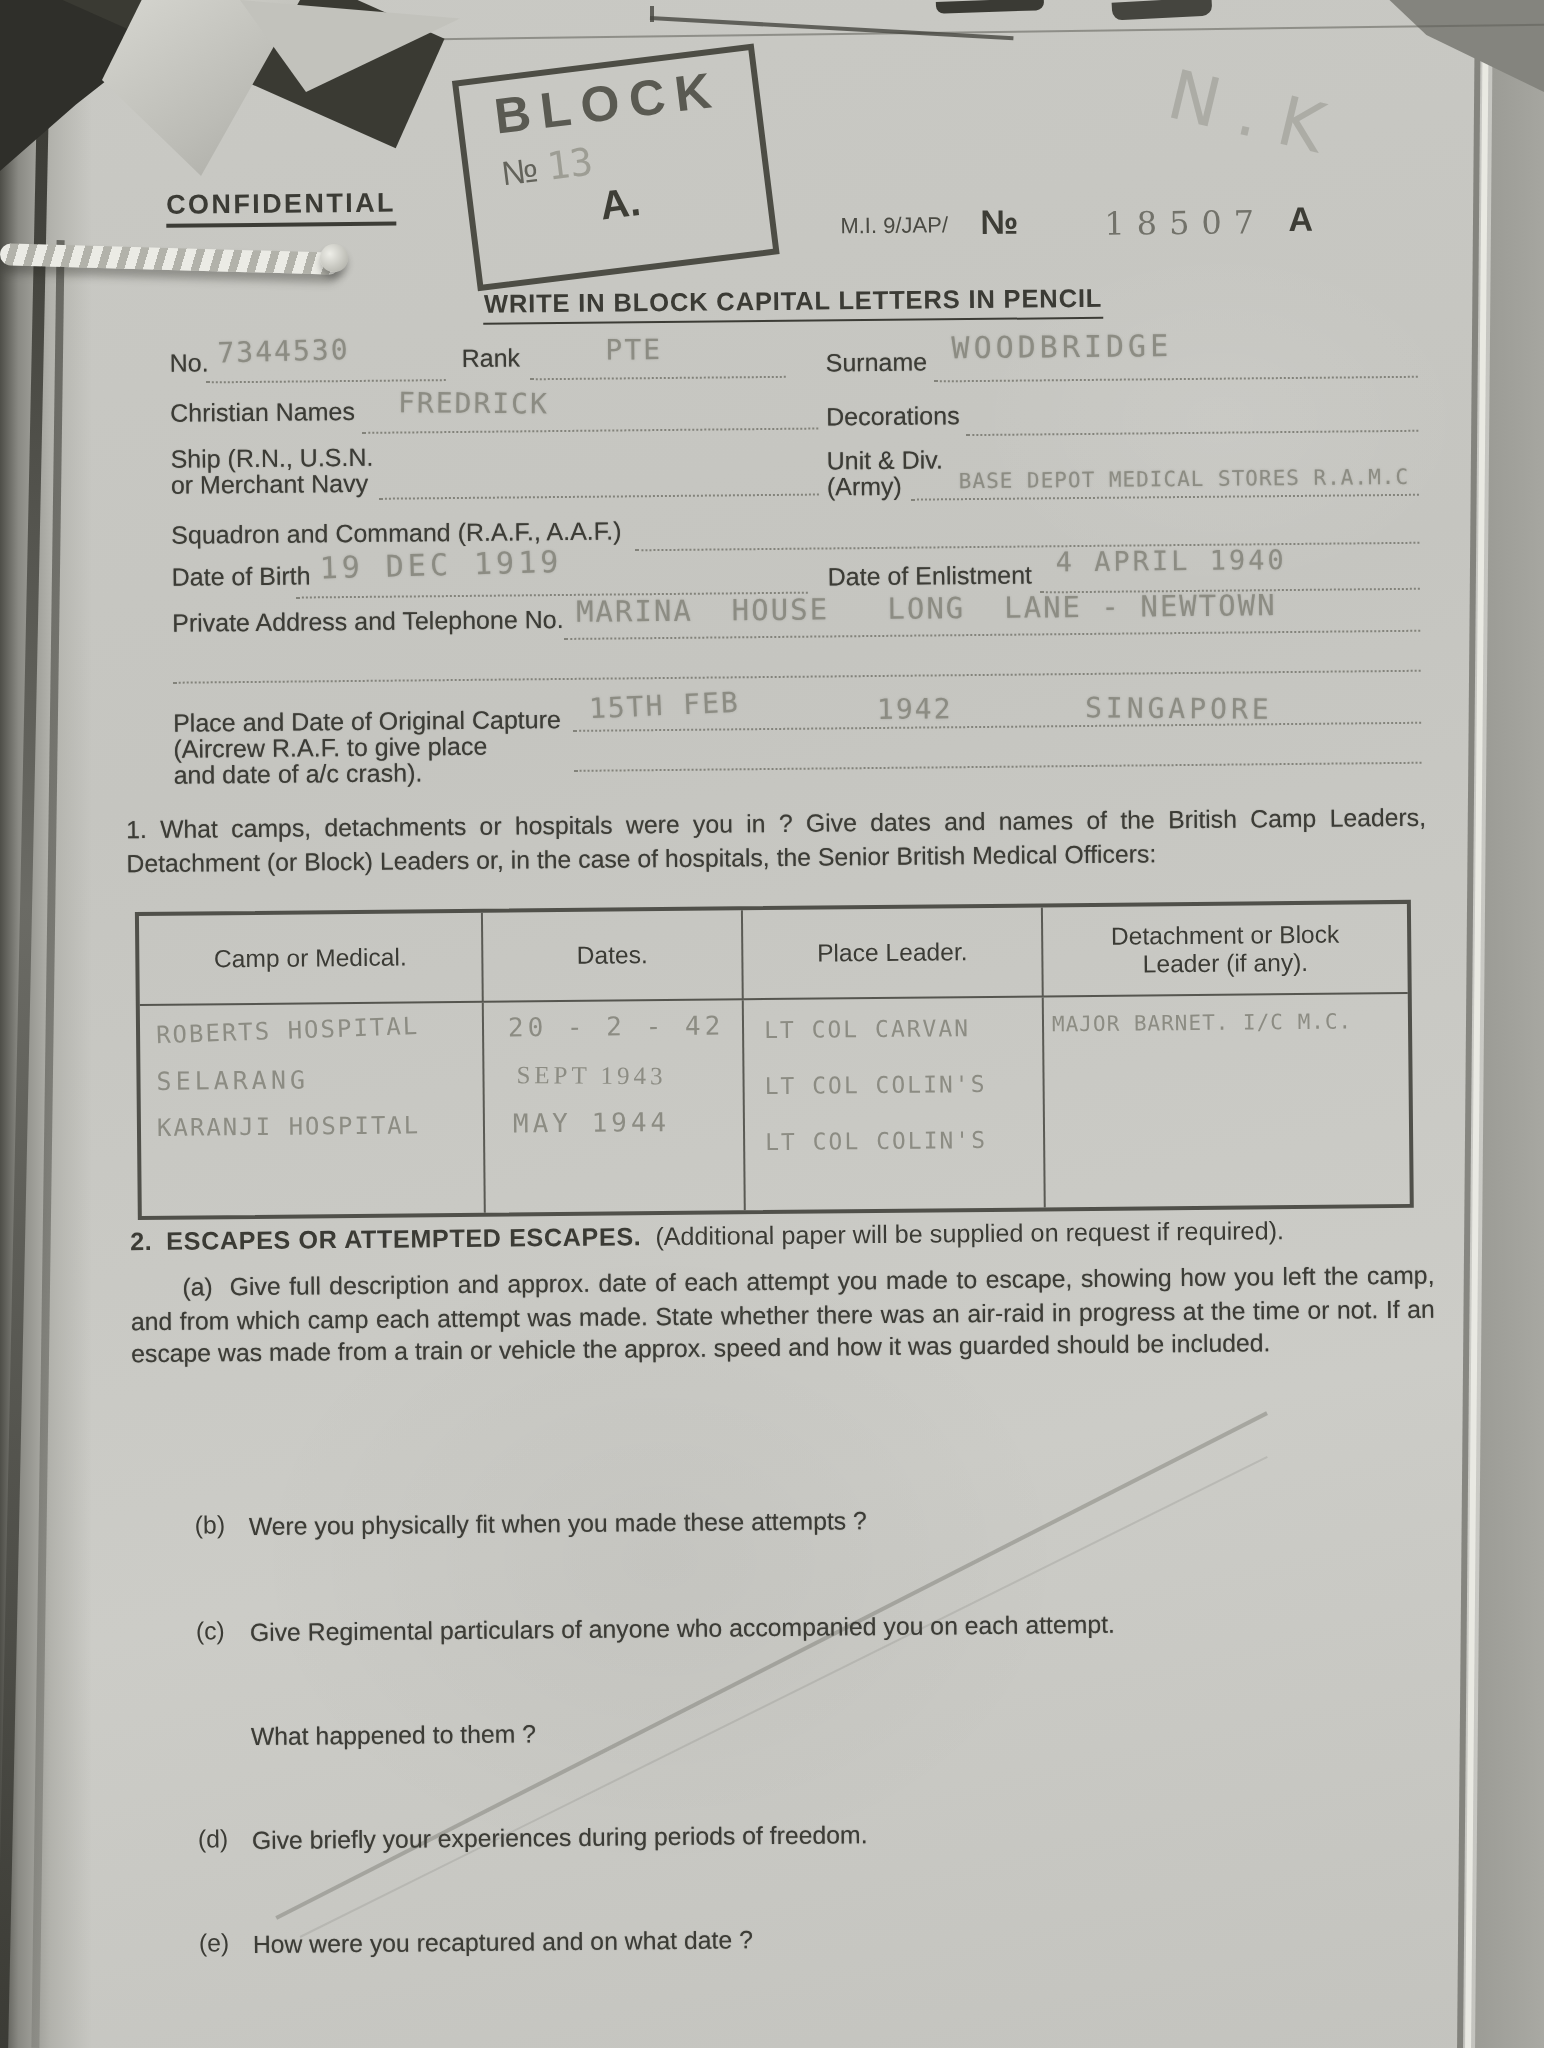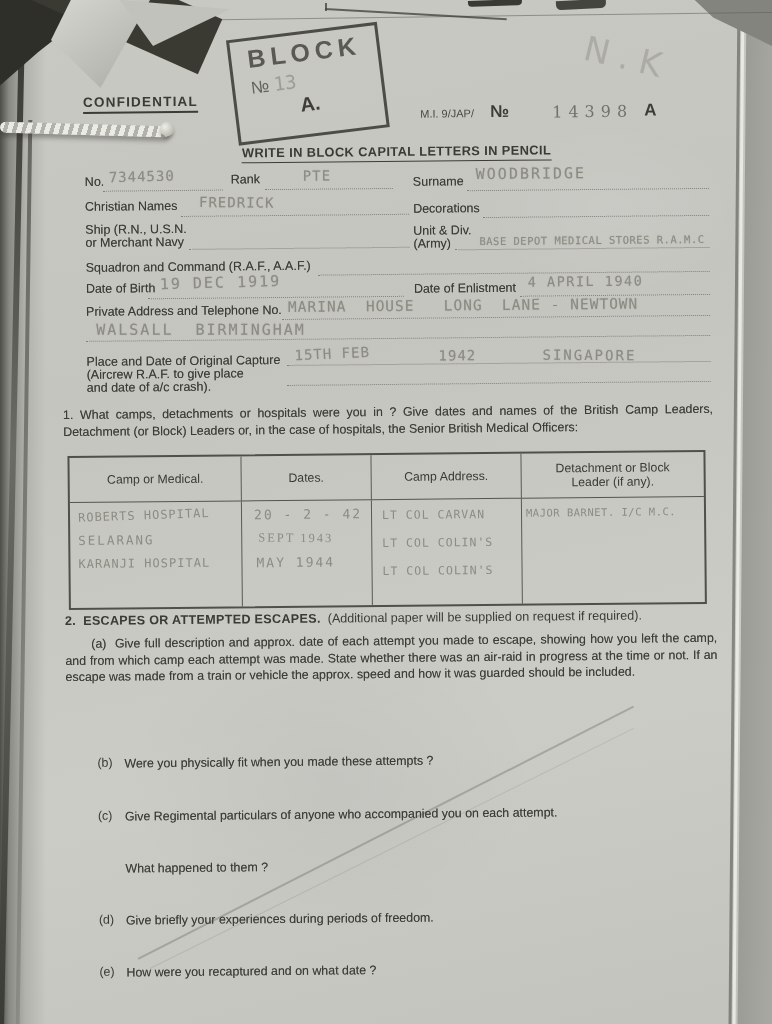--- a/index.html
+++ b/index.html
@@ -82,21 +82,21 @@
     <div class="abs stampbox">
       <div class="stamp-word">BLOCK</div>
       <div class="stamp-no"><span>№</span> <span class="stamp-13">13</span></div>
       <div class="stamp-a">A.</div>
     </div>
 
     <div class="abs pencil-nk" style="left:588px;top:40px;">N.K</div>
 
     <div class="abs refline" style="left:424px;top:108px;">M.I. 9/JAP/</div>
     <div class="abs ref-no" style="left:494px;top:103px;">№</div>
-    <div class="abs ref-num" style="left:556px;top:104px;">14398</div>
+    <div class="abs ref-num" style="left:556px;top:104px;">18507</div>
     <div class="abs ref-a" style="left:648px;top:103px;">A</div>
 
     <div class="abs" style="left:180px;top:142px;width:440px;text-align:center;">
       <span class="instruction">WRITE IN BLOCK CAPITAL LETTERS IN PENCIL</span>
     </div>
 
     <div class="abs lbl" style="left:88px;top:172px;">No.</div>
     <div class="dots" style="left:106px;top:188px;width:120px;"></div>
     <div class="abs hw" style="left:112px;top:166px;font-size:14px;transform:rotate(-1deg);">7344530</div>
     <div class="abs lbl" style="left:234px;top:171px;">Rank</div>
@@ -127,42 +127,41 @@
     <div class="dots" style="left:150px;top:296px;width:256px;"></div>
     <div class="abs hw" style="left:162px;top:272px;font-size:15px;letter-spacing:2px;transform:rotate(-1deg);">19 DEC 1919</div>
     <div class="abs lbl" style="left:416px;top:282px;">Date of Enlistment</div>
     <div class="dots" style="left:522px;top:297px;width:190px;"></div>
     <div class="abs hw" style="left:530px;top:275px;font-size:13.5px;letter-spacing:1.5px;">4 APRIL 1940</div>
 
     <div class="abs lbl" style="left:88px;top:302px;">Private Address and Telephone No.</div>
     <div class="dots" style="left:284px;top:318px;width:428px;"></div>
     <div class="abs hw" style="left:290px;top:298px;font-size:14.5px;letter-spacing:1px;">MARINA  HOUSE   LONG  LANE - NEWTOWN</div>
     <div class="dots" style="left:88px;top:338px;width:624px;"></div>
-    <div class="abs hw" style="left:98px;top:319px;font-size:15px;letter-spacing:2px;transform:rotate(.6deg);">WALSALL  BIRMINGHAM</div>
 
     <div class="abs lbl" style="left:88px;top:352px;">Place and Date of Original Capture</div>
     <div class="abs lbl" style="left:88px;top:365px;">(Aircrew R.A.F. to give place</div>
     <div class="abs lbl" style="left:88px;top:378px;">and date of a/c crash).</div>
     <div class="dots" style="left:288px;top:364px;width:424px;"></div>
     <div class="dots" style="left:288px;top:384px;width:424px;"></div>
     <div class="abs hw" style="left:296px;top:345px;font-size:14px;transform:rotate(-2deg);">15TH FEB</div>
     <div class="abs hw" style="left:440px;top:348px;font-size:14px;">1942</div>
     <div class="abs hw" style="left:544px;top:349px;font-size:14px;letter-spacing:2px;transform:rotate(1deg);">SINGAPORE</div>
 
     <div class="abs para" style="left:64px;top:404px;width:650px;">1.   What camps, detachments or hospitals were you in ?   Give dates and names of the British Camp Leaders,  Detachment (or Block) Leaders or, in the case of hospitals, the Senior British Medical Officers:</div>
 
     <div class="abs tbl">
       <div class="th">
           <span>Camp or Medical.</span>
         </div>
       <div class="th">
           <span>Dates.</span>
         </div>
       <div class="th">
-          <span>Camp Address.</span>
+          <span>Place Leader.</span>
         </div>
       <div class="th">
           <span style="display:inline-block;width:128px;">Detachment or Block Leader (if any).</span>
         </div>
 
       <div class="td">
         <span class="hw-line" style="left:8px;top:6px;font-size:12px;transform:rotate(-1.5deg);">ROBERTS HOSPITAL</span>
         <span class="hw-line" style="left:8px;top:30px;font-size:12.5px;letter-spacing:2px;">SELARANG</span>
         <span class="hw-line" style="left:8px;top:54px;font-size:12px;">KARANJI HOSPITAL</span>
       </div>

